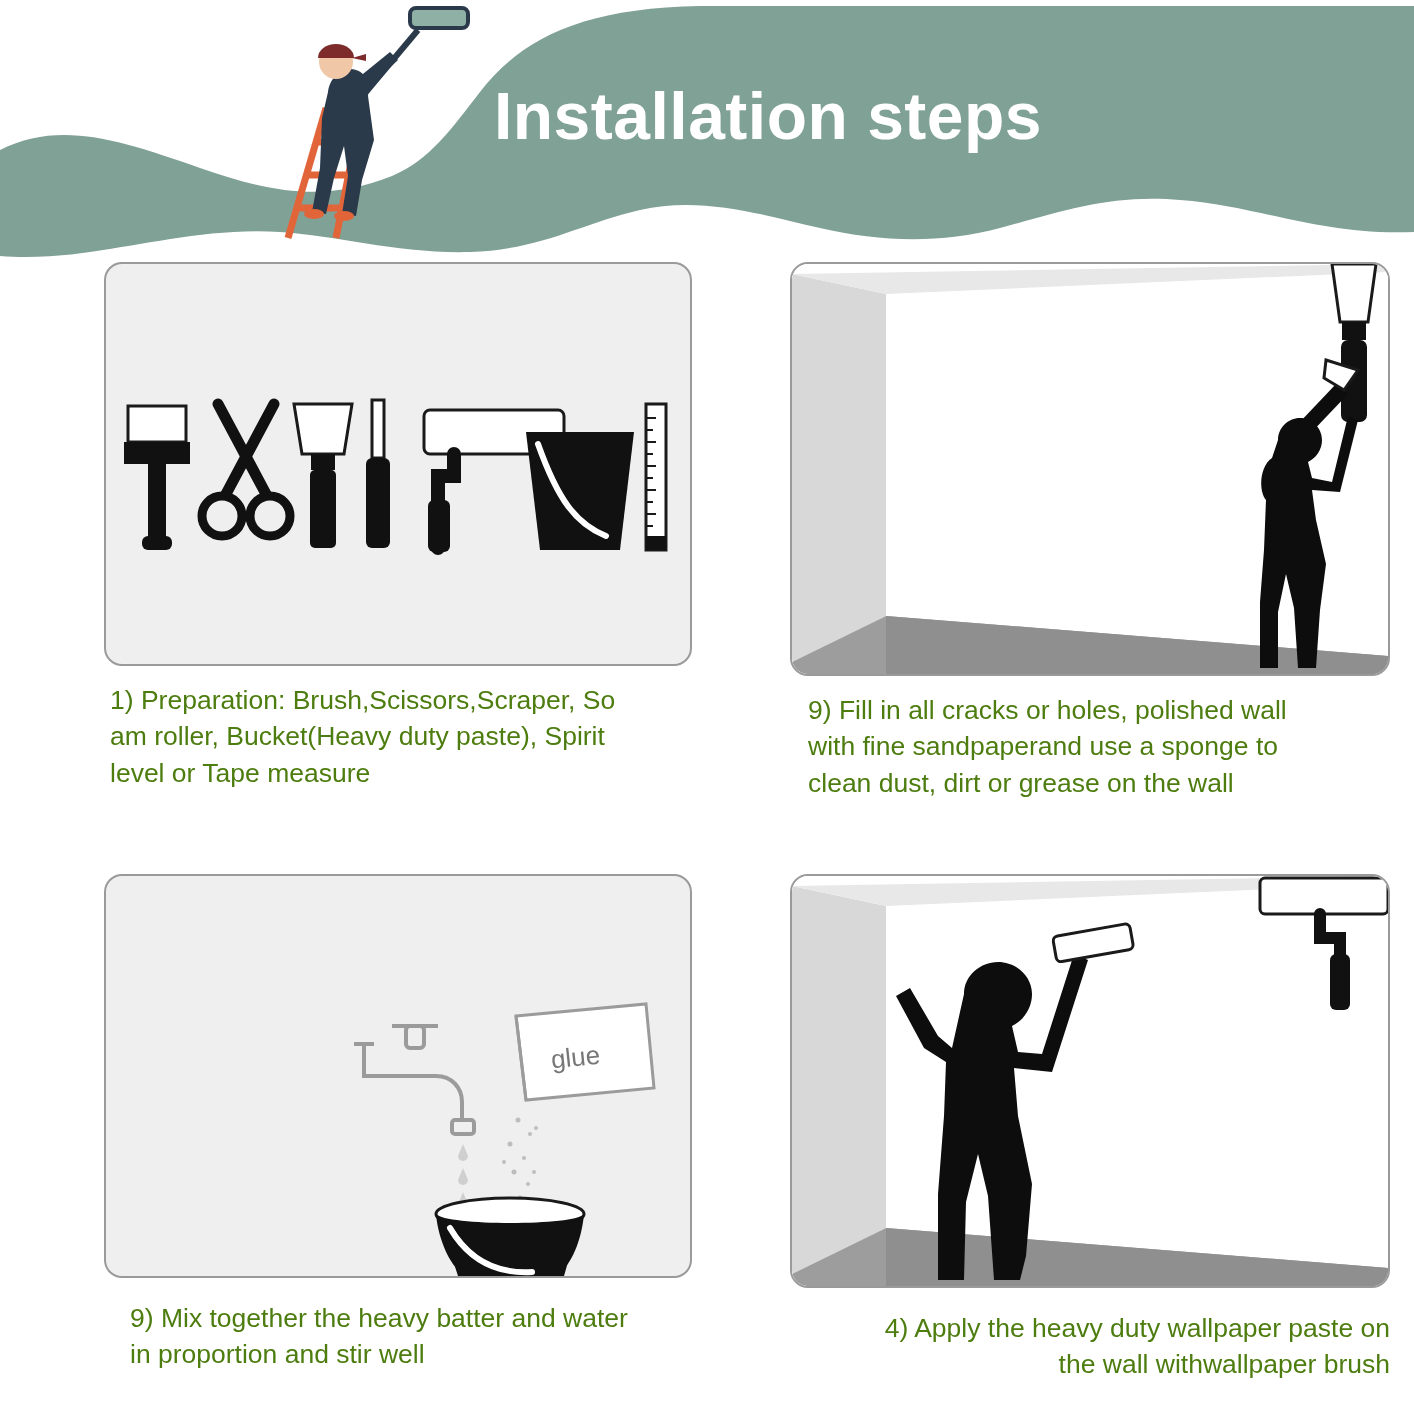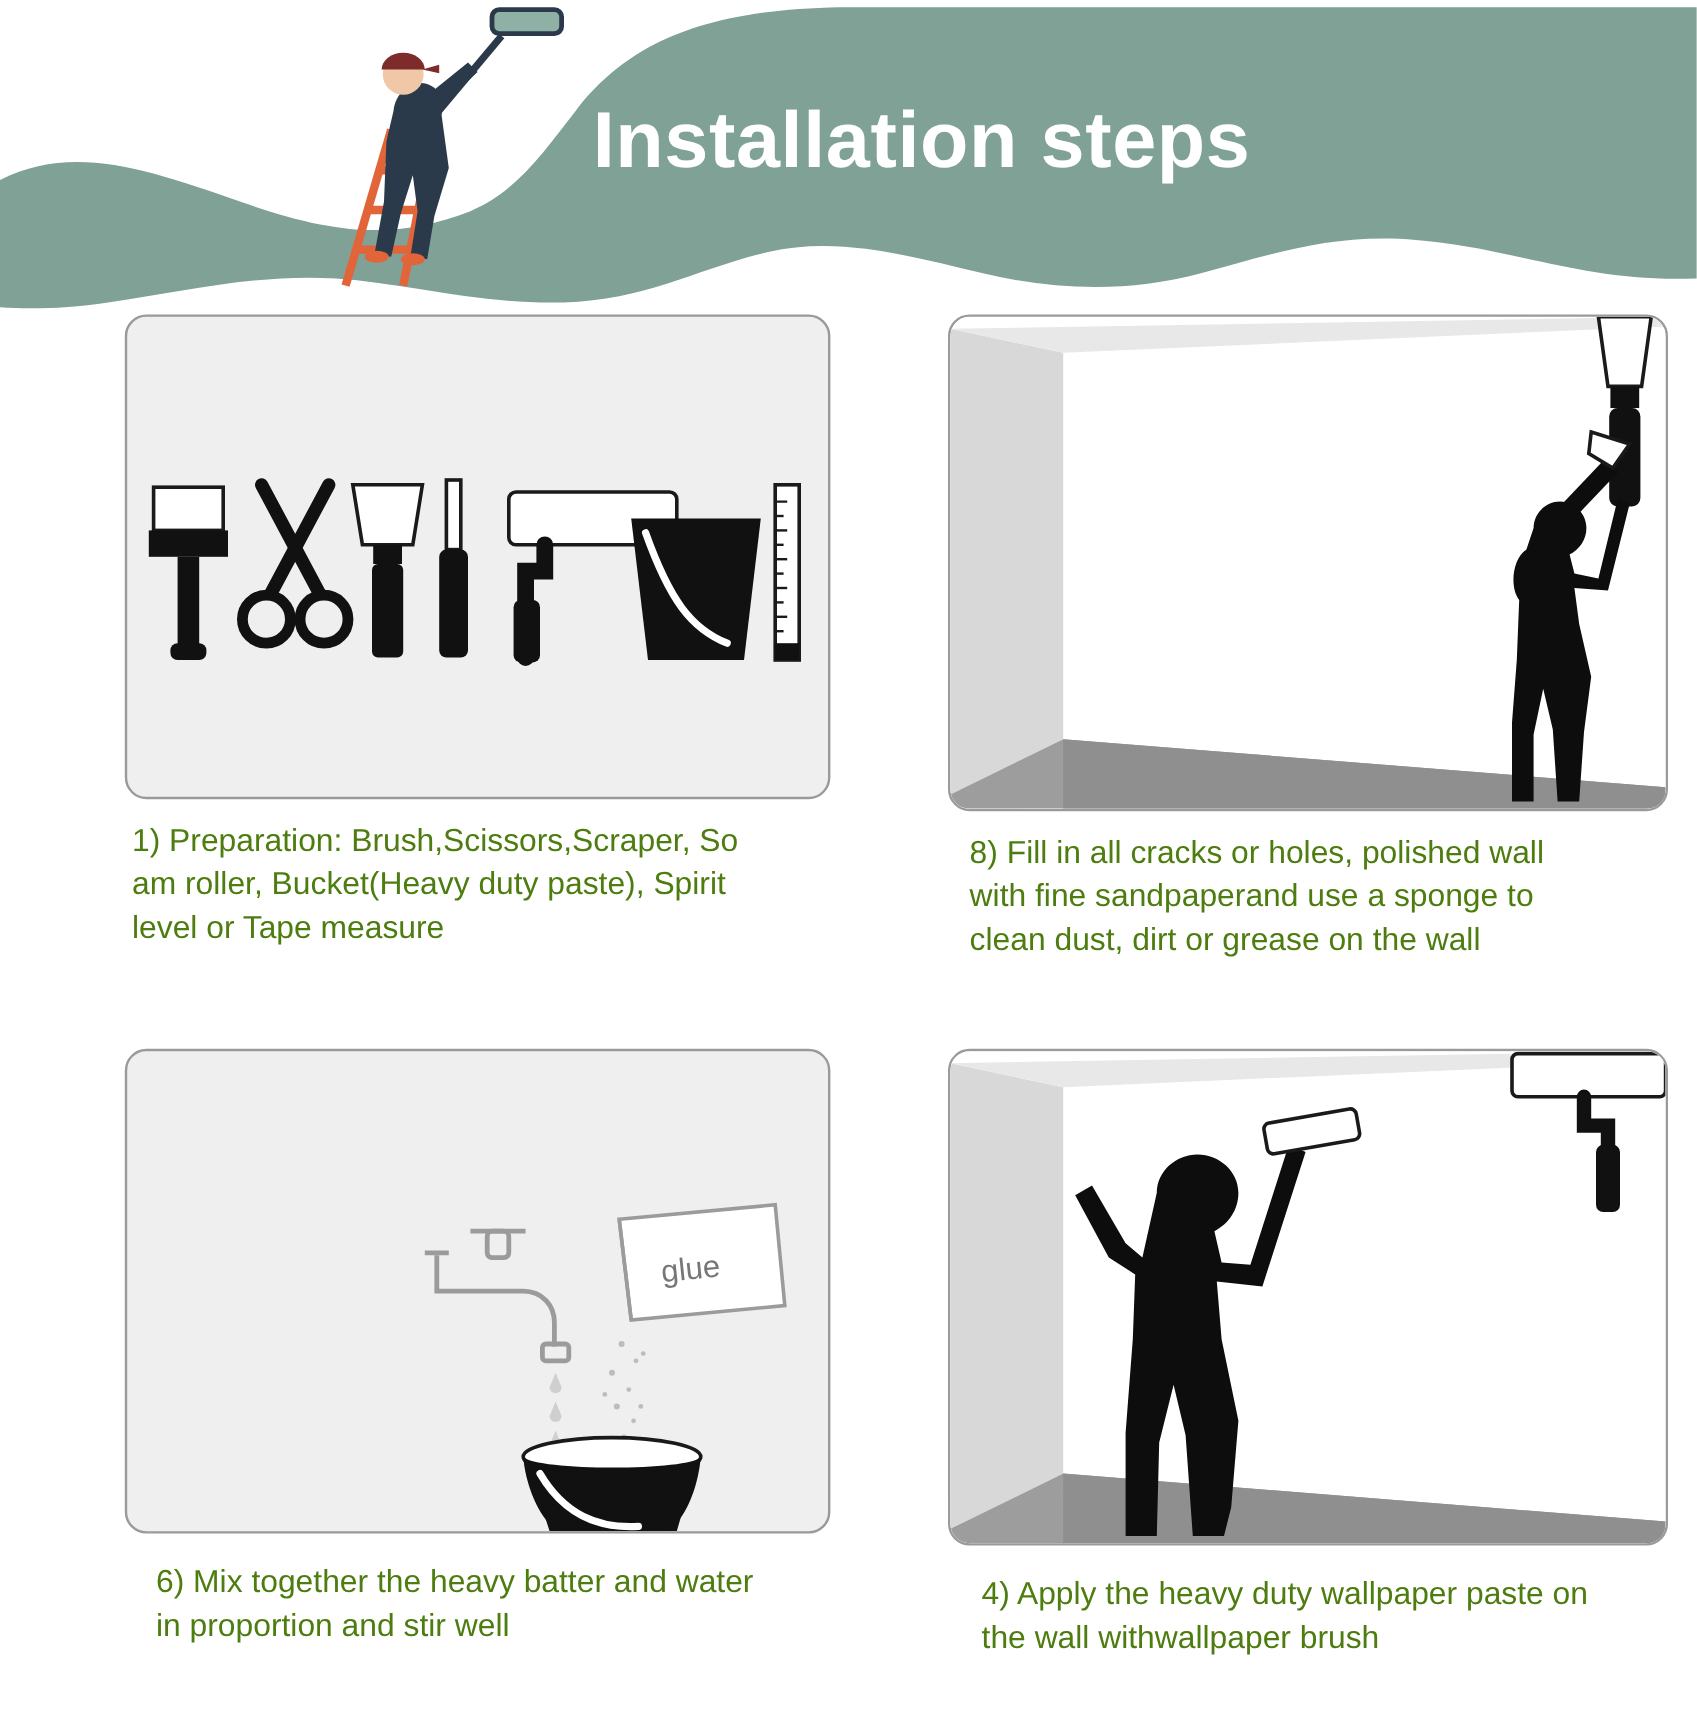--- a/index.html
+++ b/index.html
@@ -61,21 +61,21 @@
     line-height: 1.37;
     color: #4d7c0f;
     margin-top: 16px;
     white-space: pre-line;
   }
 
   
   #step1 { left: 104px; top: 0px;    width: 588px; }
   #step2 { left: 790px; top: 0px;    width: 600px; }
   #step3 { left: 104px; top: 612px;  width: 588px; }
-  #step4 { left: 790px; top: 612px;  width: 600px; }
+  #step4 { left: 790px; top: 612px;  width: 600px; text-align: right; }
 
   #step1 .panel, #step3 .panel { width: 584px; height: 400px; }
   #step2 .panel, #step4 .panel { width: 596px; height: 410px; }
 
   #step1 .caption, #step3 .caption { padding-left: 6px; }
   #step2 .caption, #step4 .caption { padding-left: 18px; }
 
   #step3 .caption { margin-top: 22px; padding-left: 26px; }
   #step4 .caption { margin-top: 22px; padding-left: 28px; }
 
@@ -210,21 +210,21 @@
           <path d="M486 176 C486 164 496 154 508 154 C520 154 530 164 530 176 C530 186 524 194 516 198 L520 214 L540 218 L556 152 L566 156 L548 228 L520 226 L524 256 L534 300 L528 346 L524 404 L506 404 L502 344 L494 310 L486 348 L486 404 L468 404 L468 338 L472 286 L474 236 C466 226 468 202 480 194 Z"></path>
 
           <path d="M506 160 L544 120 L556 130 L516 172 Z"></path>
         </g>
 
         <g>
           <path d="M534 96 L566 106 L552 126 L532 114 Z" fill="#ffffff" stroke="#1a1a1a" stroke-width="3"></path>
         </g>
       </svg>
     </div>
-    <div class="caption">8)  Fill in all cracks or holes, polished wall
+    <div class="caption">9)  Fill in all cracks or holes, polished wall
 with fine  sandpaperand use a sponge to
 clean dust, dirt or grease on the wall</div>
   </div>
 
   <div class="step" id="step3">
     <div class="panel">
       <svg width="584" height="400" viewBox="0 0 584 400" xmlns="http://www.w3.org/2000/svg">
 
         <g fill="none" stroke="#9b9b9b" stroke-width="4">
           <path d="M258 170 L258 200 L330 200 C346 200 356 212 356 226 L356 246"></path>
@@ -260,21 +260,21 @@
         </g>
 
         <g>
           <ellipse cx="404" cy="338" rx="74" ry="16" fill="#ffffff" stroke="#1a1a1a" stroke-width="3"></ellipse>
           <path d="M330 338 C332 362 344 392 360 400 L450 400 C466 390 476 362 478 338 C470 350 340 350 330 338 Z" fill="#111"></path>
           <path d="M334 344 L352 400 L458 400 L474 344 C430 360 372 358 334 344 Z" fill="#111"></path>
           <path d="M344 352 C364 386 392 398 426 396" fill="none" stroke="#ffffff" stroke-width="6" stroke-linecap="round"></path>
         </g>
       </svg>
     </div>
-    <div class="caption">6)  Mix together the heavy batter and water
+    <div class="caption">9)  Mix together the heavy batter and water
  in proportion and stir well</div>
   </div>
 
   <div class="step" id="step4">
     <div class="panel photo">
       <svg width="596" height="410" viewBox="0 0 596 410" xmlns="http://www.w3.org/2000/svg">
         <rect x="0" y="0" width="596" height="410" fill="#ffffff"></rect>
         <polygon points="94,30 596,8 596,392 94,352" fill="#ffffff"></polygon>
         <polygon points="0,10 94,30 94,352 0,398" fill="#d8d8d8"></polygon>
         <polygon points="0,10 596,0 596,8 94,30" fill="#e8e8e8"></polygon>

